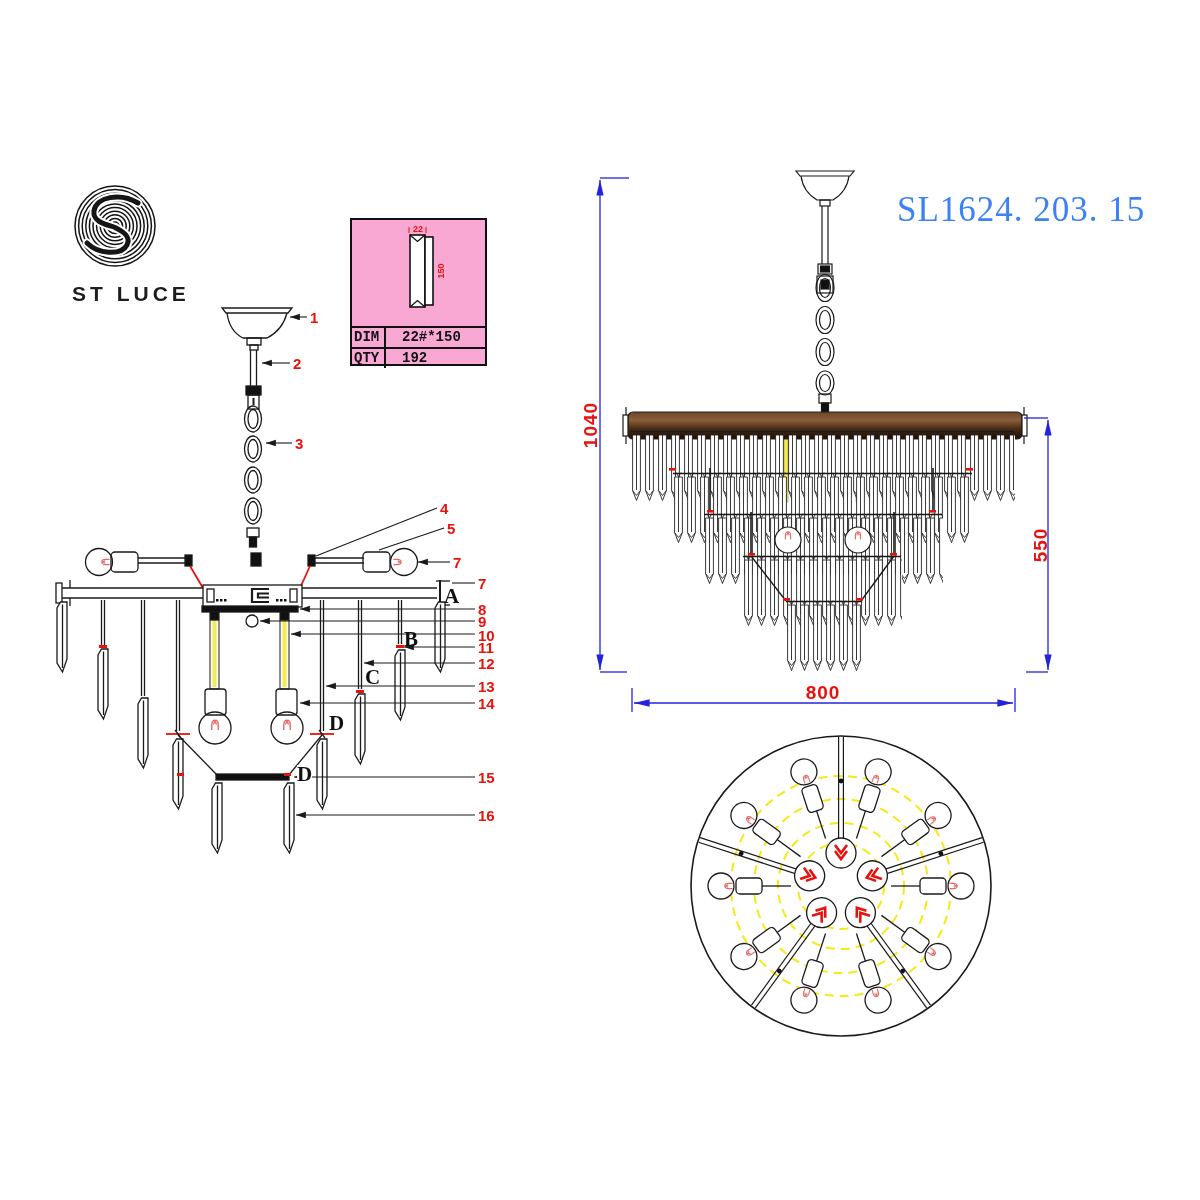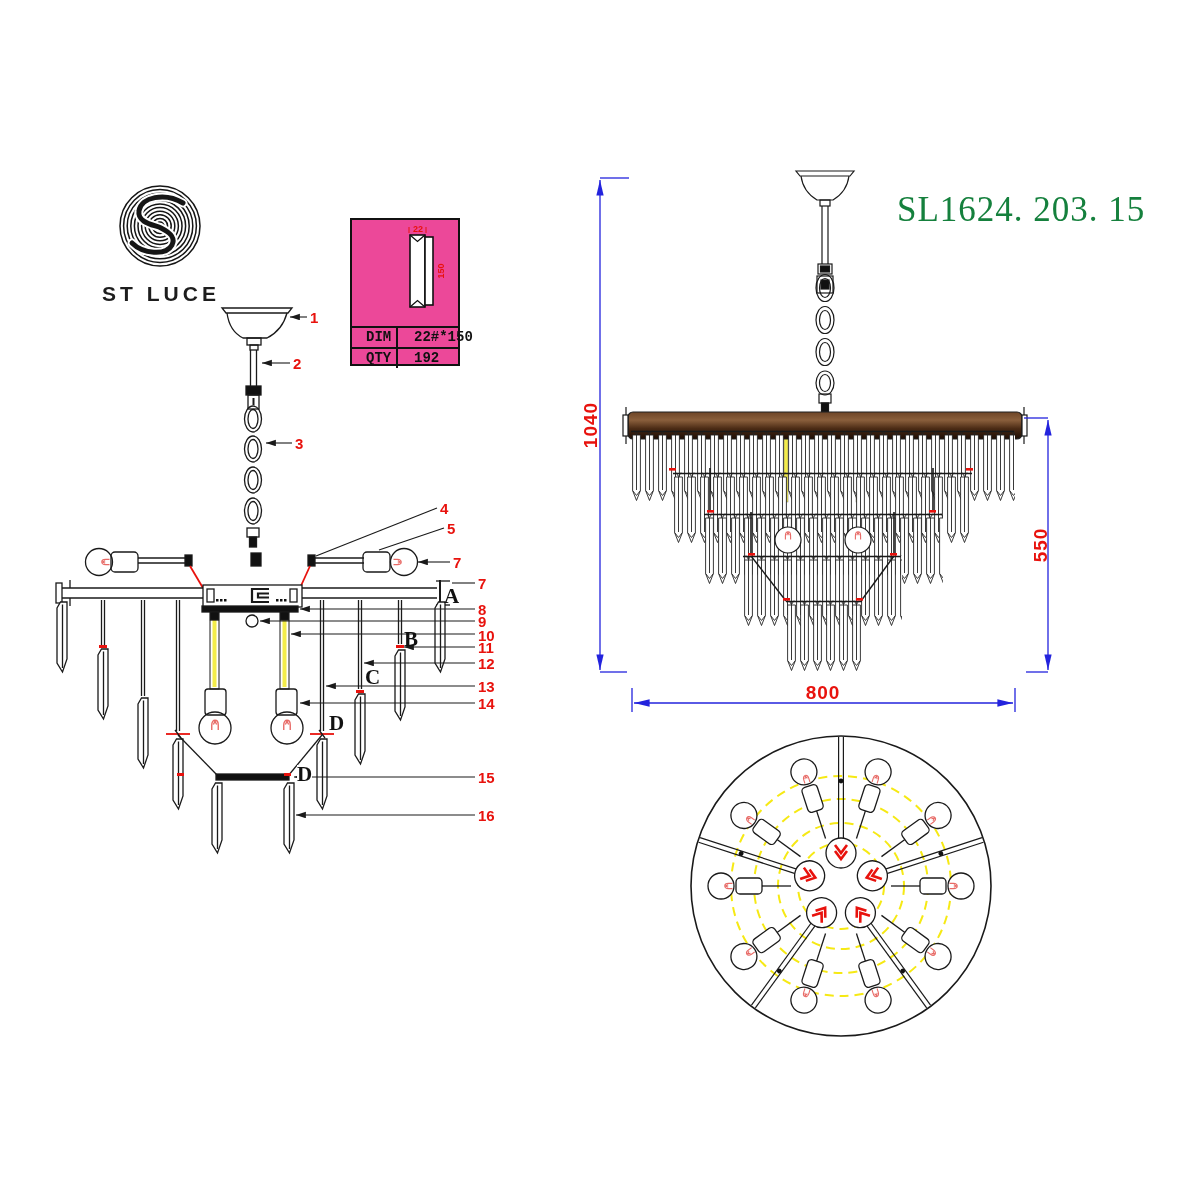--- a/index.html
+++ b/index.html
@@ -1,30 +1,30 @@
 <!DOCTYPE html>
 <html><head>
 <meta charset="utf-8">
 <style>
   html,body{margin:0;padding:0;background:#888;}
   #canvas{position:relative;width:1200px;height:1200px;background:#ffffff;overflow:hidden;
           font-family:"Liberation Sans",sans-serif;}
   #main-svg{position:absolute;left:0;top:0;}
-  .logo{position:absolute;left:80px;top:182px;width:160px;text-align:center;}
+  .logo{position:absolute;left:70px;top:182px;width:160px;}
   .brand-text{margin-top:6px;margin-left:2px;font-size:21px;font-weight:600;letter-spacing:4px;
               color:#1d1d1d;font-family:"Liberation Sans",sans-serif;}
   .model-number{position:absolute;left:897px;top:190px;font-family:"Liberation Serif",serif;
-                font-size:35px;color:#15803d;letter-spacing:1px;white-space:pre;}
-  .spec-table{position:absolute;left:350px;top:218px;width:110px;height:148px;
-              border:2px solid #111;box-sizing:border-box;background:#ec4899;}
+                font-size:35px;color:#3b82f6;letter-spacing:1px;white-space:pre;}
+  .spec-table{position:absolute;left:350px;top:218px;width:137px;height:148px;
+              border:2px solid #111;box-sizing:border-box;background:#f9a8d4;}
   .spec-crystal{height:108px;border-bottom:2px solid #111;box-sizing:border-box;}
   .spec-row{display:flex;height:19px;line-height:19px;
             font-family:"Liberation Mono",monospace;font-weight:bold;font-size:14px;color:#111;}
   .spec-row.first{border-bottom:2px solid #111;box-sizing:content-box;}
-  .spec-label{width:30px;border-right:2px solid #111;padding-left:14px;flex:none;}
+  .spec-label{width:30px;border-right:2px solid #111;padding-left:2px;flex:none;}
   .spec-value{padding-left:16px;}
   
   .plabel{font:bold 15px "Liberation Sans",sans-serif;fill:#e8120d;}
   .tletter{font:bold 21px "Liberation Serif",serif;fill:#111;}
   .dimtext{font:bold 19px "Liberation Sans",sans-serif;fill:#e8120d;letter-spacing:1px;}
   .crysdim{font:bold 9px "Liberation Sans",sans-serif;fill:#e8120d;}
 </style>
 </head>
 <body>
 

